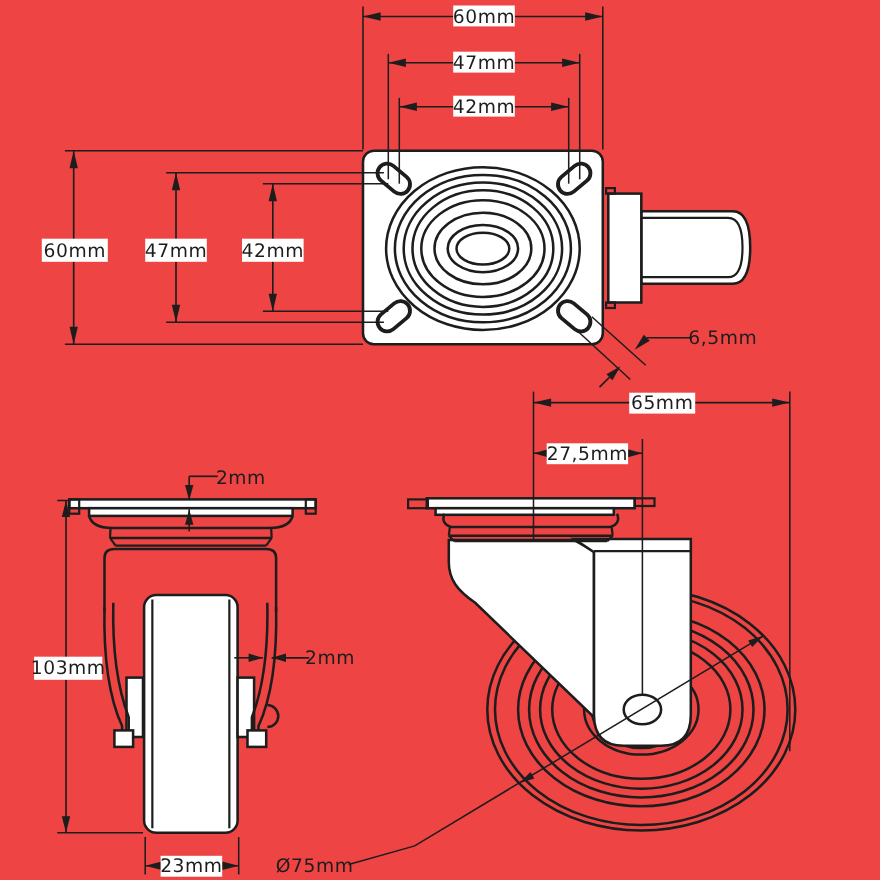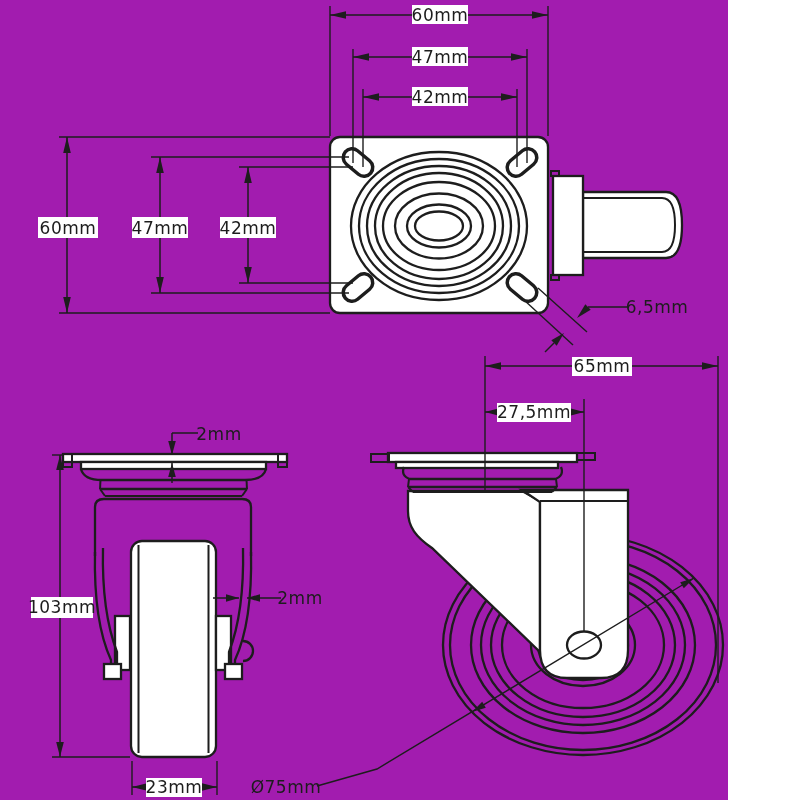--- a/index.html
+++ b/index.html
@@ -1,16 +1,16 @@
 <!DOCTYPE html>
 <html><head>
 <meta charset="utf-8">
 <style>
   html,body{margin:0;padding:0;background:#ffffff;}
-  .stage{width:728px;height:800px;position:relative;background:#a21caf;overflow:hidden;}
+  .stage{width:800px;height:800px;position:relative;background:#ef4444;overflow:hidden;}
   svg{display:block;}
   .ol{fill:none;stroke:#1d1d1d;stroke-width:2.3;}
   .olf{fill:#ffffff;stroke:#1d1d1d;stroke-width:2.3;}
   .thin{fill:none;stroke:#1d1d1d;stroke-width:2;}
   .dim{fill:none;stroke:#1d1d1d;stroke-width:1.5;}
   .ext{fill:none;stroke:#1d1d1d;stroke-width:1.4;}
   .arr{fill:#1d1d1d;stroke:none;}
   .bgr{fill:#ffffff;stroke:none;}
   .txt{font-family:"DejaVu Sans","Liberation Sans",sans-serif;font-size:17px;
        letter-spacing:0.5px;fill:#1d1d1d;text-anchor:middle;}

